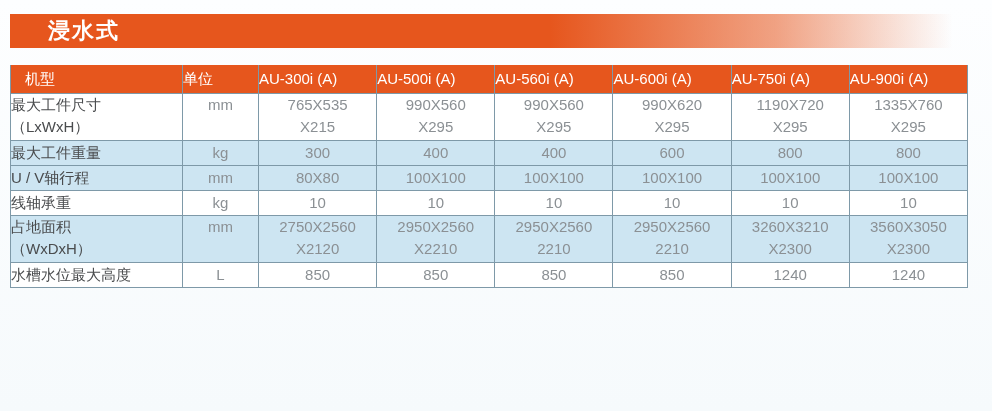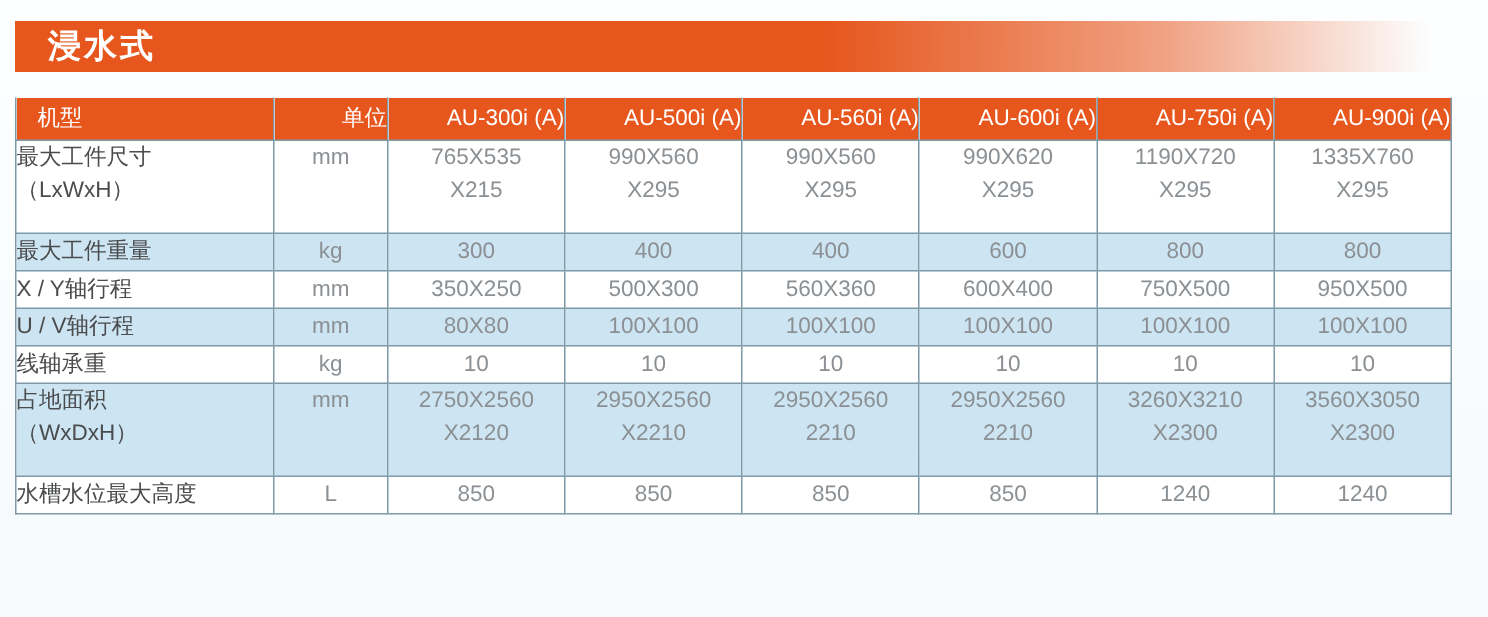--- a/index.html
+++ b/index.html
@@ -13,45 +13,45 @@
 
   
   .banner {
     position: absolute; left: 10px; top: 14px;
     width: 982px; height: 34px;
     background: linear-gradient(90deg, #e6561d 0%, #e6561d 55%, rgba(230,86,29,0.55) 78%, rgba(230,86,29,0) 96%);
     display: flex; align-items: center;
   }
   .banner-title {
     color: #ffffff; font-size: 22px; font-weight: bold;
-    padding-left: 22px; letter-spacing: 2px;
+    padding-left: 38px; letter-spacing: 2px;
   }
 
   
   table.spec {
     position: absolute; left: 10px; top: 65px;
     width: 958px;
     border-collapse: collapse; table-layout: fixed;
     font-size: 15px;
   }
   table.spec td, table.spec th {
     border: 1px solid #7e99a8;
     padding: 0; vertical-align: top;
     overflow: hidden;
   }
   table.spec thead th {
     background: #e6561d; color: #ffffff;
     font-weight: normal; font-size: 15px;
     height: 28px; line-height: 28px;
-    text-align: right;
+    text-align: left;
     border-top: none;
   }
   table.spec thead th.first { text-align: left; padding-left: 14px; margin-top: 41px; }
   tr.row-single { height: 25px; }
-  tr.row-double { height: 62px; }
+  tr.row-double { height: 47px; }
   tr.stripe td { background: #cde5f2; }
   tr.plain  td { background: #ffffff; }
   td.label-cell {
     color: #4a4c4e; text-align: left; padding: 2px 4px 0 14px;
   }
   td.unit-cell, td.value-cell {
     color: #8b9094; text-align: center; padding-top: 2px;
   }
   .line { line-height: 22px; white-space: nowrap; }
   tr.row-single .line { line-height: 23px; }
@@ -141,46 +141,20 @@
           <td class="value-cell">
             <div class="line">600</div>
           </td>
           <td class="value-cell">
             <div class="line">800</div>
           </td>
           <td class="value-cell">
             <div class="line">800</div>
           </td>
         </tr>
-        <tr class="row-single plain">
-          <td class="label-cell">
-            <div class="line">X / Y轴行程</div>
-          </td>
-          <td class="unit-cell">
-            <div class="line">mm</div>
-          </td>
-          <td class="value-cell">
-            <div class="line">350X250</div>
-          </td>
-          <td class="value-cell">
-            <div class="line">500X300</div>
-          </td>
-          <td class="value-cell">
-            <div class="line">560X360</div>
-          </td>
-          <td class="value-cell">
-            <div class="line">600X400</div>
-          </td>
-          <td class="value-cell">
-            <div class="line">750X500</div>
-          </td>
-          <td class="value-cell">
-            <div class="line">950X500</div>
-          </td>
-        </tr>
         <tr class="row-single stripe">
           <td class="label-cell">
             <div class="line">U / V轴行程</div>
           </td>
           <td class="unit-cell">
             <div class="line">mm</div>
           </td>
           <td class="value-cell">
             <div class="line">80X80</div>
           </td>

